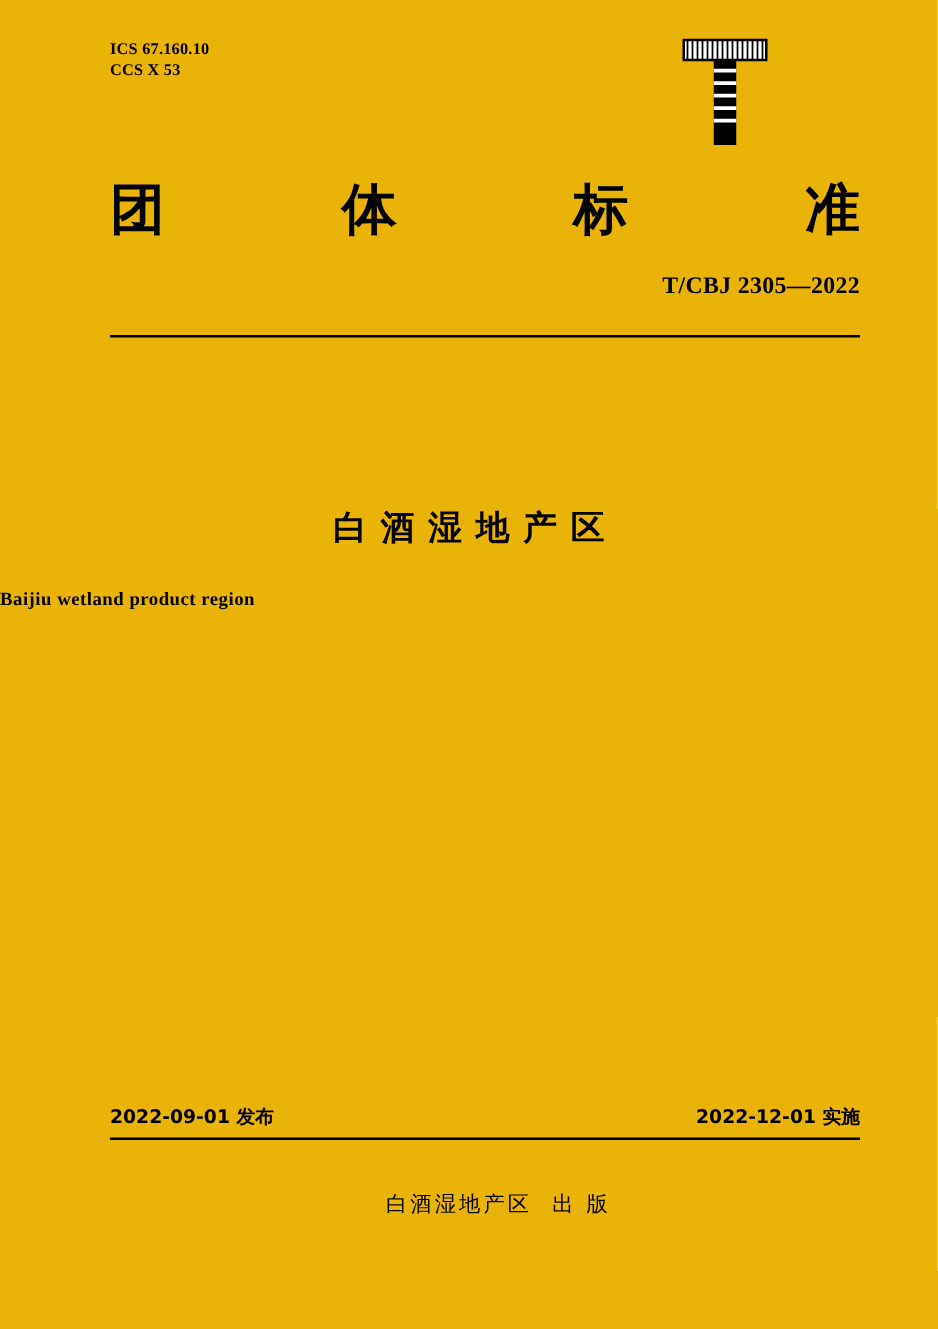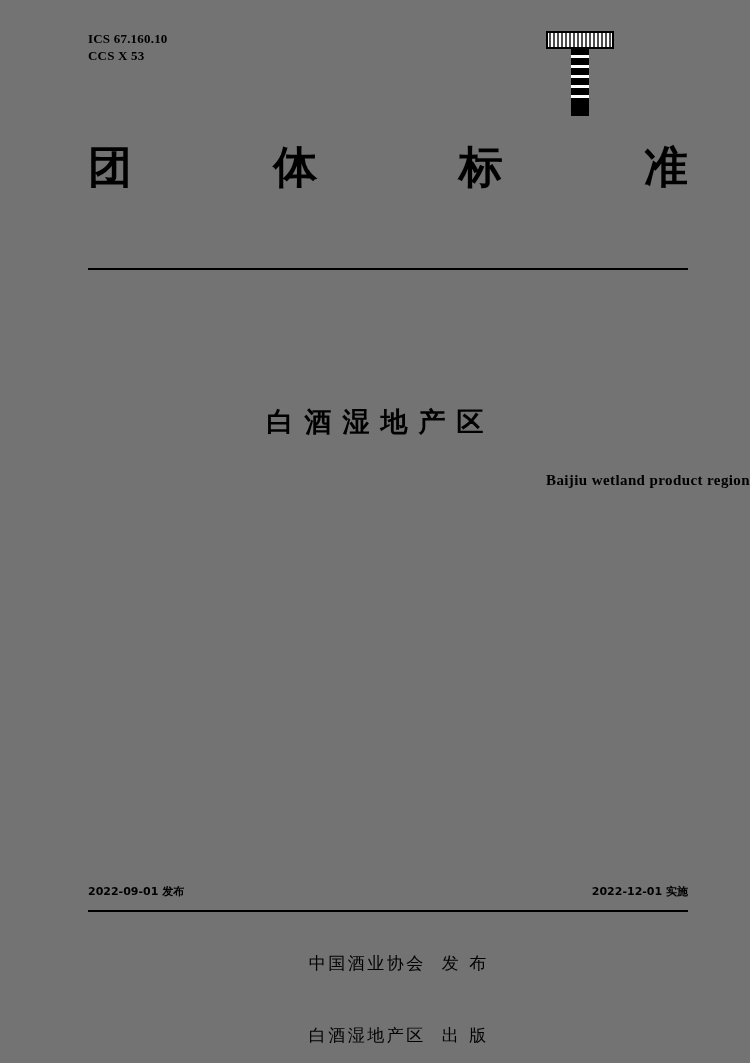--- a/index.html
+++ b/index.html
@@ -15,21 +15,21 @@
     color: #000000;
     overflow: hidden;
   }
 
   .page {
     position: absolute;
     left: 0;
     top: 0;
     width: 750px;
     height: 1063px;
-    background: #737373;
+    background: #eab308;
   }
 
   
   .ics-block {
     position: absolute;
     left: 88px;
     top: 30px;
     font-family: "Liberation Serif", serif;
     font-weight: bold;
     font-size: 13px;
@@ -103,39 +103,39 @@
     font-weight: bold;
     letter-spacing: 11px;
     text-indent: 11px;
     color: #000;
   }
   .doc-title-en {
     position: absolute;
     left: 0;
     top: 472px;
     width: 750px;
-    text-align: right;
+    text-align: left;
     font-family: "Liberation Serif", serif;
     font-size: 15px;
     font-weight: bold;
     letter-spacing: 0.4px;
     color: #000;
   }
 
   
   .dates-row {
     position: absolute;
     left: 88px;
     top: 884px;
     width: 600px;
     display: flex;
     justify-content: space-between;
     align-items: flex-start;
     font-family: "DejaVu Sans", sans-serif;
-    font-size: 11px;
+    font-size: 15px;
     font-weight: bold;
     color: #000;
   }
   .rule-bottom {
     position: absolute;
     left: 88px;
     top: 910px;
     width: 600px;
     height: 2px;
     background: #000;
@@ -204,34 +204,32 @@
     </svg>
   </div>
 
   <div class="bigtitle">
     <span>团</span>
     <span>体</span>
     <span>标</span>
     <span>准</span>
   </div>
 
+  <div class="std-no">T/CBJ 2305—2022</div>
 
   <div class="rule-top"></div>
 
   <div class="doc-title-cn">白酒湿地产区</div>
   <div class="doc-title-en">Baijiu wetland product region</div>
 
   <div class="dates-row">
     <span>2022-09-01 发布</span>
     <span>2022-12-01 实施</span>
   </div>
   <div class="rule-bottom"></div>
 
   <div class="publisher">
     <div class="pub-line">
-      <span>中国酒业协会</span><span class="pub-gap"></span><span>发 布</span>
-    </div>
-    <div class="pub-line">
       <span>白酒湿地产区</span><span class="pub-gap"></span><span>出 版</span>
     </div>
   </div>
 
 </div>
 
 </body></html>

